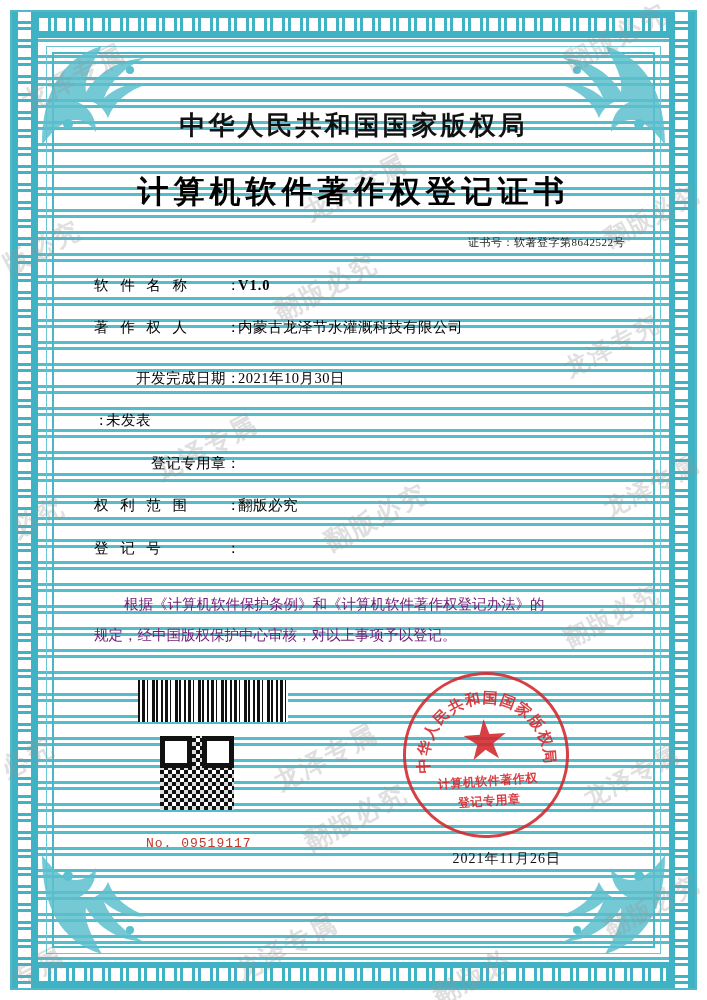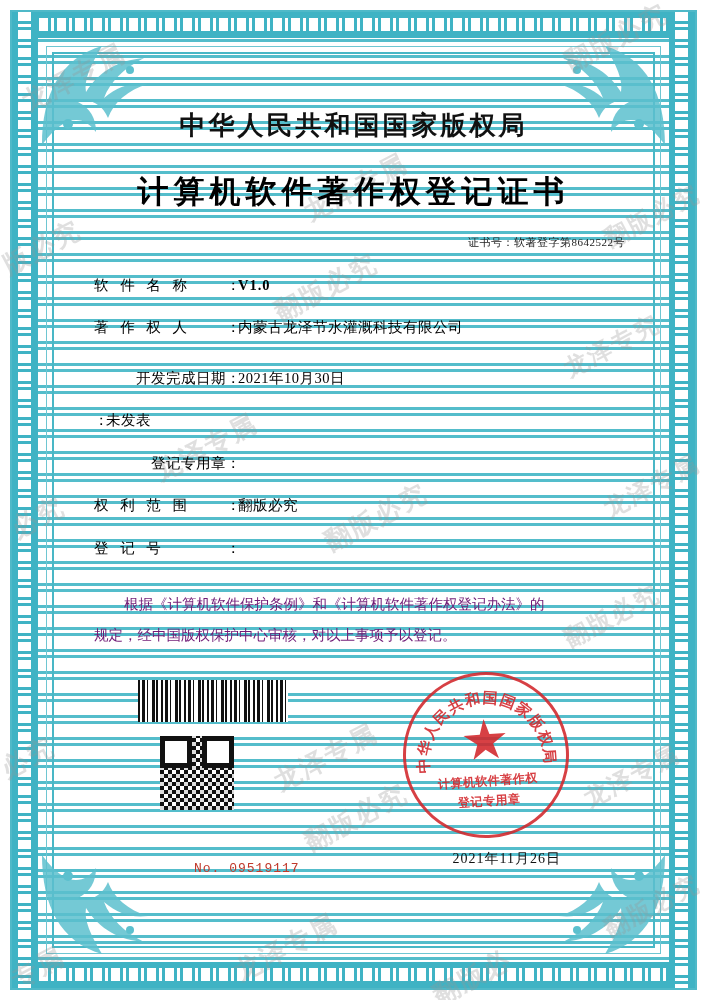--- a/index.html
+++ b/index.html
@@ -267,26 +267,25 @@
     letter-spacing: 0.5px;
     font-family: "Liberation Serif", serif;
   }
   .seal .line1 { top: 98px; }
   .seal .line2 { top: 118px; }
 
   
   .footer-no {
     position: absolute;
     left: 86px;
-    bottom: 64px;
+    bottom: 89px;
     font-size: 13px;
     color: #c0392b;
     letter-spacing: 1px;
     font-family: "Liberation Mono", monospace;
-    margin-left: 48px;
   }
   .footer-date {
     position: absolute;
     right: 86px;
     bottom: 72px;
     font-size: 14px;
     color: #111;
     letter-spacing: 1px;
   }
 </style>

